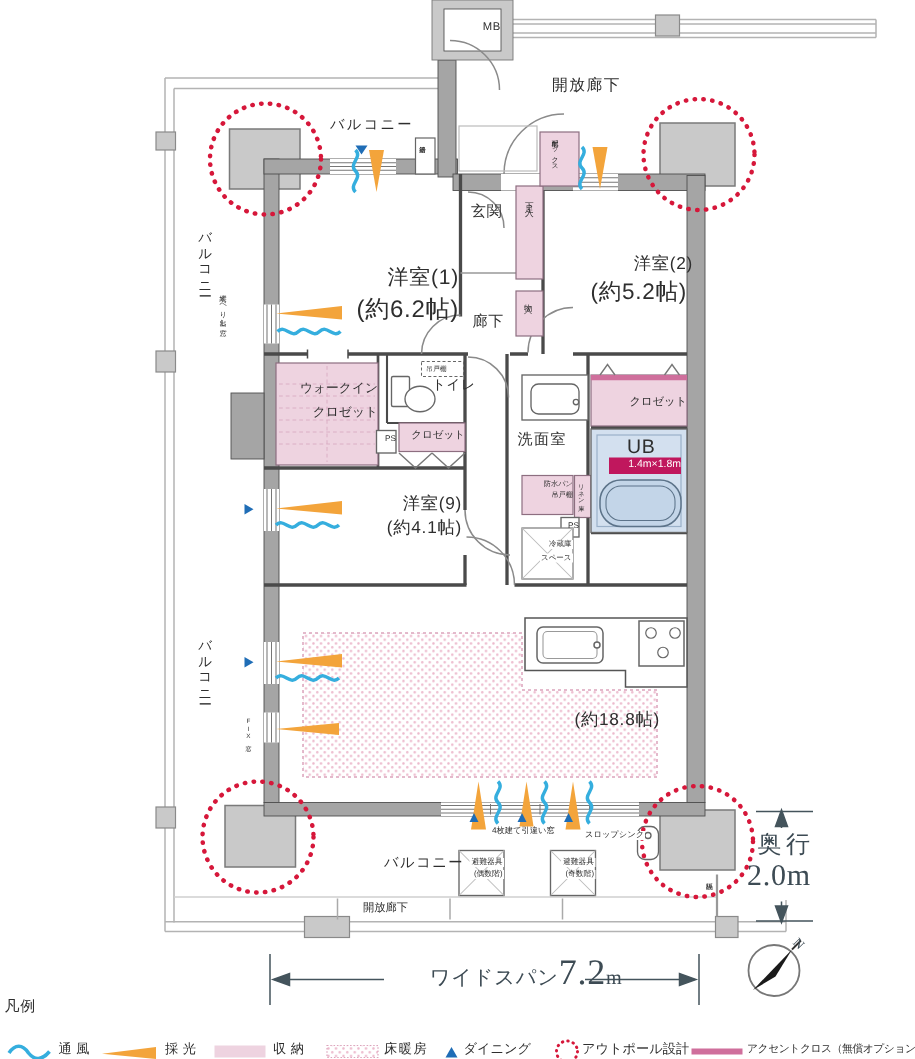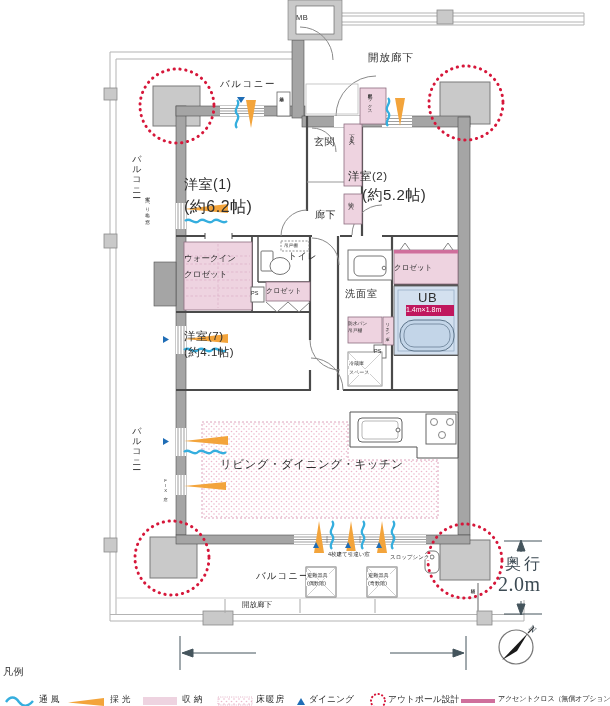--- a/index.html
+++ b/index.html
@@ -1,20 +1,20 @@
 <!DOCTYPE html>
 <html><head>
 <meta charset="utf-8">
 <style>
   html,body{margin:0;padding:0;background:#fff;}
   #plan{position:relative;width:610px;height:706px;background:#fff;overflow:hidden;
         font-family:"Liberation Sans","DejaVu Sans",sans-serif;}
   #plan svg{position:absolute;left:0;top:0;}
   .lbl{position:absolute;color:#2e2e2e;white-space:nowrap;line-height:1.2;letter-spacing:0.5px;}
-  .c{text-align:left;}
+  .c{text-align:right;}
   .v{writing-mode:vertical-rl;text-orientation:upright;letter-spacing:1px;}
   .dim{font-family:"Liberation Serif","DejaVu Serif",serif;color:#3d4b54;}
   .bgw{background:#fff;padding:0 1px;}
   .wht{color:#fff;}
 </style>
 </head>
 <body>
 
 <div id="plan">
 
@@ -268,21 +268,21 @@
 <div class="lbl" style="left:220px;top:78px;font-size:9.5px;letter-spacing:1.5px">バルコニー</div>
 <div class="lbl v" style="left:131px;top:148px;font-size:9px">バルコニー</div>
 <div class="lbl v" style="left:144px;top:193px;font-size:4.8px;letter-spacing:0">縦すべり出し窓</div>
 <div class="lbl v" style="left:279px;top:94px;font-size:4.3px;letter-spacing:0">給湯器</div>
 <div class="lbl v" style="left:367px;top:90px;font-size:4.6px;letter-spacing:0">宅配ボックス</div>
 
 <div class="lbl c" style="left:184px;top:176px;width:122px;font-size:14px">洋室(1)</div>
 <div class="lbl c" style="left:184px;top:197px;width:122px;font-size:16px">(約6.2帖)</div>
 <div class="lbl" style="left:314px;top:136px;font-size:10px">玄関</div>
 <div class="lbl v" style="left:348px;top:130px;font-size:5.8px;letter-spacing:2px">下足入</div>
-<div class="lbl c" style="left:348px;top:170px;width:100px;font-size:11.5px">洋室(2)</div>
+<div class="lbl c" style="left:362px;top:170px;width:100px;font-size:11.5px">洋室(2)</div>
 <div class="lbl c" style="left:362px;top:186px;width:96px;font-size:15px">(約5.2帖)</div>
 <div class="lbl" style="left:315px;top:209px;font-size:10px">廊下</div>
 <div class="lbl v" style="left:348px;top:198px;font-size:5.5px">物入</div>
 
 <div class="lbl c" style="left:184px;top:253px;width:68px;font-size:8.5px;letter-spacing:0">ウォークイン</div>
 <div class="lbl c" style="left:184px;top:269px;width:68px;font-size:8.5px;letter-spacing:0">クロゼット</div>
 <div class="lbl" style="left:284px;top:242.5px;font-size:4.6px;letter-spacing:0">吊戸棚</div>
 <div class="lbl" style="left:288px;top:251px;font-size:9px">トイレ</div>
 <div class="lbl c" style="left:251px;top:290px;width:13px;font-size:5.5px;letter-spacing:0">PS</div>
 <div class="lbl c" style="left:266px;top:287px;width:44px;font-size:7px;letter-spacing:0">クロゼット</div>
@@ -290,38 +290,39 @@
 <div class="lbl c" style="left:394px;top:263px;width:64px;font-size:7.5px;letter-spacing:0">クロゼット</div>
 <div class="lbl" style="left:418px;top:290px;font-size:13px">UB</div>
 <div class="lbl c wht" style="left:406px;top:306px;width:48px;font-size:7px;letter-spacing:0">1.4m×1.8m</div>
 <div class="lbl c" style="left:348px;top:321px;width:34px;font-size:4.8px;letter-spacing:0">防水パン</div>
 <div class="lbl c" style="left:348px;top:328px;width:34px;font-size:4.8px;letter-spacing:0">吊戸棚</div>
 <div class="lbl v" style="left:385px;top:319px;font-size:4.2px;letter-spacing:0">リネン庫</div>
 <div class="lbl c" style="left:374px;top:348px;width:12px;font-size:5.5px;letter-spacing:0">PS</div>
 <div class="lbl c" style="left:348px;top:360px;width:34px;font-size:5px;letter-spacing:0"><span class="bgw">冷蔵庫</span></div>
 <div class="lbl c" style="left:348px;top:369px;width:34px;font-size:5px;letter-spacing:0"><span class="bgw">スペース</span></div>
 
-<div class="lbl c" style="left:184px;top:330px;width:124px;font-size:11.5px">洋室(7)</div>
+<div class="lbl c" style="left:184px;top:330px;width:124px;font-size:11.5px">洋室(9)</div>
 <div class="lbl c" style="left:184px;top:346px;width:124px;font-size:11.5px">(約4.1帖)</div>
 <div class="lbl v" style="left:131px;top:420px;font-size:9px">バルコニー</div>
 <div class="lbl v" style="left:163px;top:478px;font-size:4.2px;letter-spacing:0">FIX窓</div>
 
-<div class="lbl c" style="left:220px;top:458px;width:220px;font-size:11.5px">リビング・ダイニング・キッチン</div>
+<div class="lbl c" style="left:220px;top:474px;width:220px;font-size:11.5px">(約18.8帖)</div>
 <div class="lbl" style="left:327px;top:551px;font-size:5.5px;letter-spacing:0"><span class="bgw">4枚建て引違い窓</span></div>
 <div class="lbl" style="left:389px;top:554px;font-size:5.5px;letter-spacing:0"><span class="bgw">スロップシンク</span></div>
 <div class="lbl" style="left:256px;top:570px;font-size:9.5px;letter-spacing:1px">バルコニー</div>
 <div class="lbl c" style="left:306px;top:572px;width:30px;font-size:5.2px;letter-spacing:0"><span class="bgw">避難器具</span></div>
 <div class="lbl c" style="left:306px;top:580px;width:30px;font-size:5.2px;letter-spacing:0"><span class="bgw">(偶数階)</span></div>
 <div class="lbl c" style="left:367px;top:572px;width:30px;font-size:5.2px;letter-spacing:0"><span class="bgw">避難器具</span></div>
 <div class="lbl c" style="left:367px;top:580px;width:30px;font-size:5.2px;letter-spacing:0"><span class="bgw">(奇数階)</span></div>
 <div class="lbl" style="left:242px;top:600px;font-size:7.5px;letter-spacing:0">開放廊下</div>
 <div class="lbl v" style="left:470px;top:585px;font-size:4.6px;letter-spacing:0">隔板</div>
 
 <div class="lbl dim" style="left:505px;top:554px;font-size:16px;letter-spacing:3px">奥行</div>
 <div class="lbl dim" style="left:498px;top:572px;font-size:20px">2.0m</div>
+<div class="lbl dim c" style="left:235px;top:635px;width:180px;font-size:13.5px"><span>ワイドスパン</span><span style="font-size:24px">7.2</span><span>m</span></div>
 <div class="lbl dim" style="left:529px;top:624px;font-size:9px;transform:rotate(45deg)">N</div>
 
 <div class="lbl" style="left:3px;top:666px;font-size:10px">凡例</div>
 <div class="lbl" style="left:39px;top:694px;font-size:8.8px;letter-spacing:3px">通風</div>
 <div class="lbl" style="left:110px;top:694px;font-size:8.8px;letter-spacing:3px">採光</div>
 <div class="lbl" style="left:182px;top:694px;font-size:8.8px;letter-spacing:3px">収納</div>
 <div class="lbl" style="left:256px;top:694px;font-size:8.8px;letter-spacing:1px">床暖房</div>
 <div class="lbl" style="left:309px;top:694px;font-size:8.8px;letter-spacing:0">ダイニング</div>
 <div class="lbl" style="left:388px;top:694px;font-size:8.8px;letter-spacing:0">アウトポール設計</div>
 <div class="lbl" style="left:498px;top:695px;font-size:7.2px;letter-spacing:-0.3px">アクセントクロス（無償オプション）</div>

